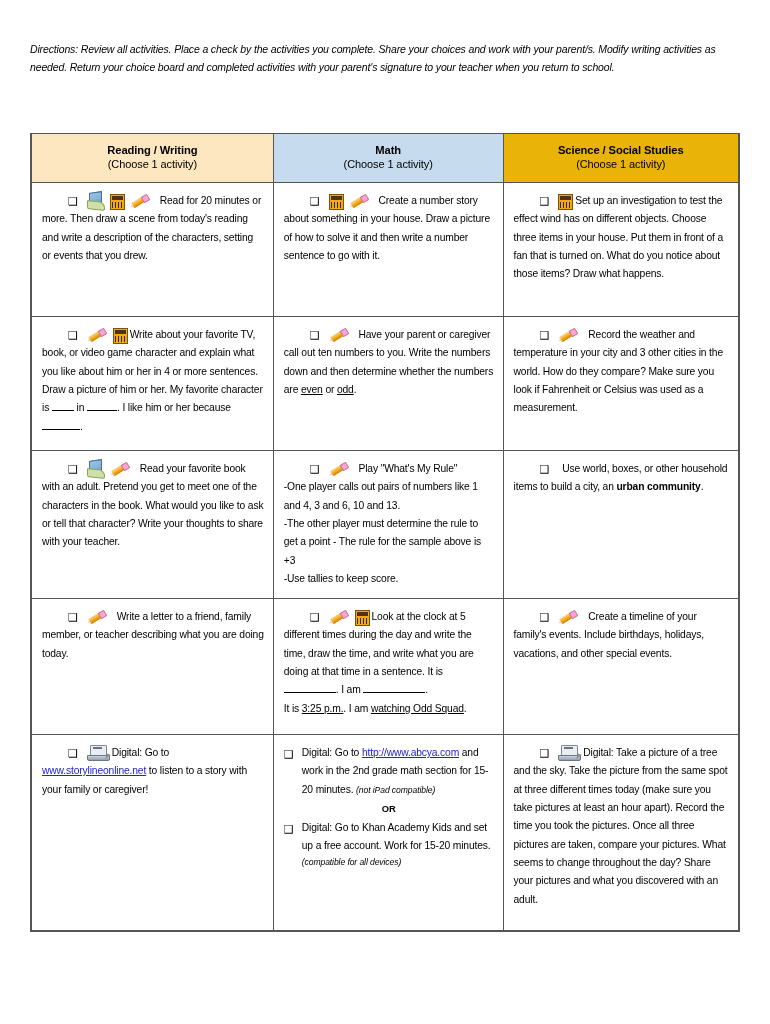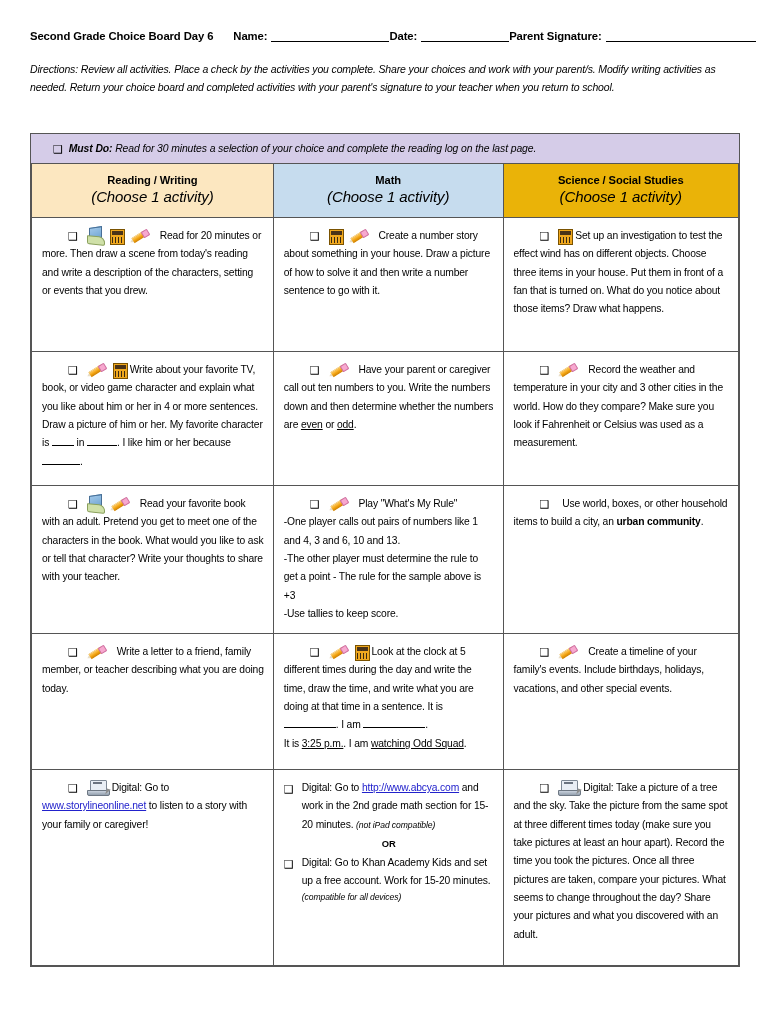--- a/index.html
+++ b/index.html
@@ -108,22 +108,21 @@
     font-weight: bold;
     letter-spacing: -0.1px;
     border-top: none;
   }
   th.col-rw { background: #fce7c0; }
   th.col-ma { background: #c6dcee; margin-top: 20px; }
   th.col-ss { background: #eab308; }
   th .sub {
     display: block;
     font-weight: normal;
-    font-style: italic;
-    font-size: 15px;
+    font-size: 11px;
     margin-top: 2px;
   }
 
   td.cell {
     padding: 9px 9px 9px 10px;
     font-size: 10.3px;
     line-height: 1.78;
     letter-spacing: -0.15px;
   }
   .indent { display: inline-block; width: 26px; }
@@ -263,47 +262,27 @@
   .blank.w2 { width: 30px; }
   .blank.w3 { width: 38px; }
   .blank.w4 { width: 52px; }
   .blank.w5 { width: 62px; }
 </style>
 </head>
 <body>
 
 <div class="page">
 
-  <div class="header-row">
-    <span class="hdr-title">Second Grade Choice Board Day 6</span>
-    <span class="hdr-field">
-      <span class="hdr-label">Name:</span>
-      <span class="rule name"></span>
-    </span>
-    <span class="gap-sm"></span>
-    <span class="hdr-field">
-      <span class="hdr-label">Date:</span>
-      <span class="rule date"></span>
-    </span>
-    <span class="gap-md"></span>
-    <span class="hdr-field">
-      <span class="hdr-label">Parent Signature:</span>
-      <span class="rule sig"></span>
-    </span>
-  </div>
 
   <div class="directions">
     <b>Directions:</b><span> Review all activities.  Place a check by the activities you complete.  Share your choices and work with your parent/s. Modify writing activities as needed. Return your choice board and completed activities with your parent's signature to your teacher when you return to school.</span>
   </div>
 
   <div class="board">
 
-    <div class="mustdo">
-      <span class="cbox">❑</span><b>Must Do:</b><span> Read for 30 minutes a selection of your choice and complete the reading log on the last page.</span>
-    </div>
 
     <table class="grid">
       <colgroup>
         <col style="width:34.2%">
           <col style="width:32.5%">
           <col style="width:33.3%">
       </colgroup>
       <thead>
         <tr>
           <th class="col-rw">

